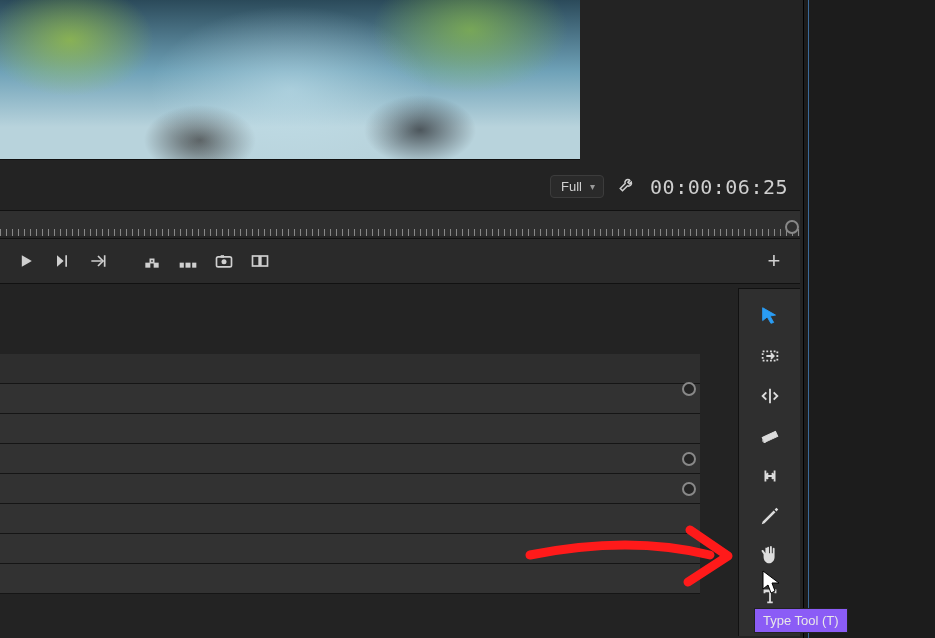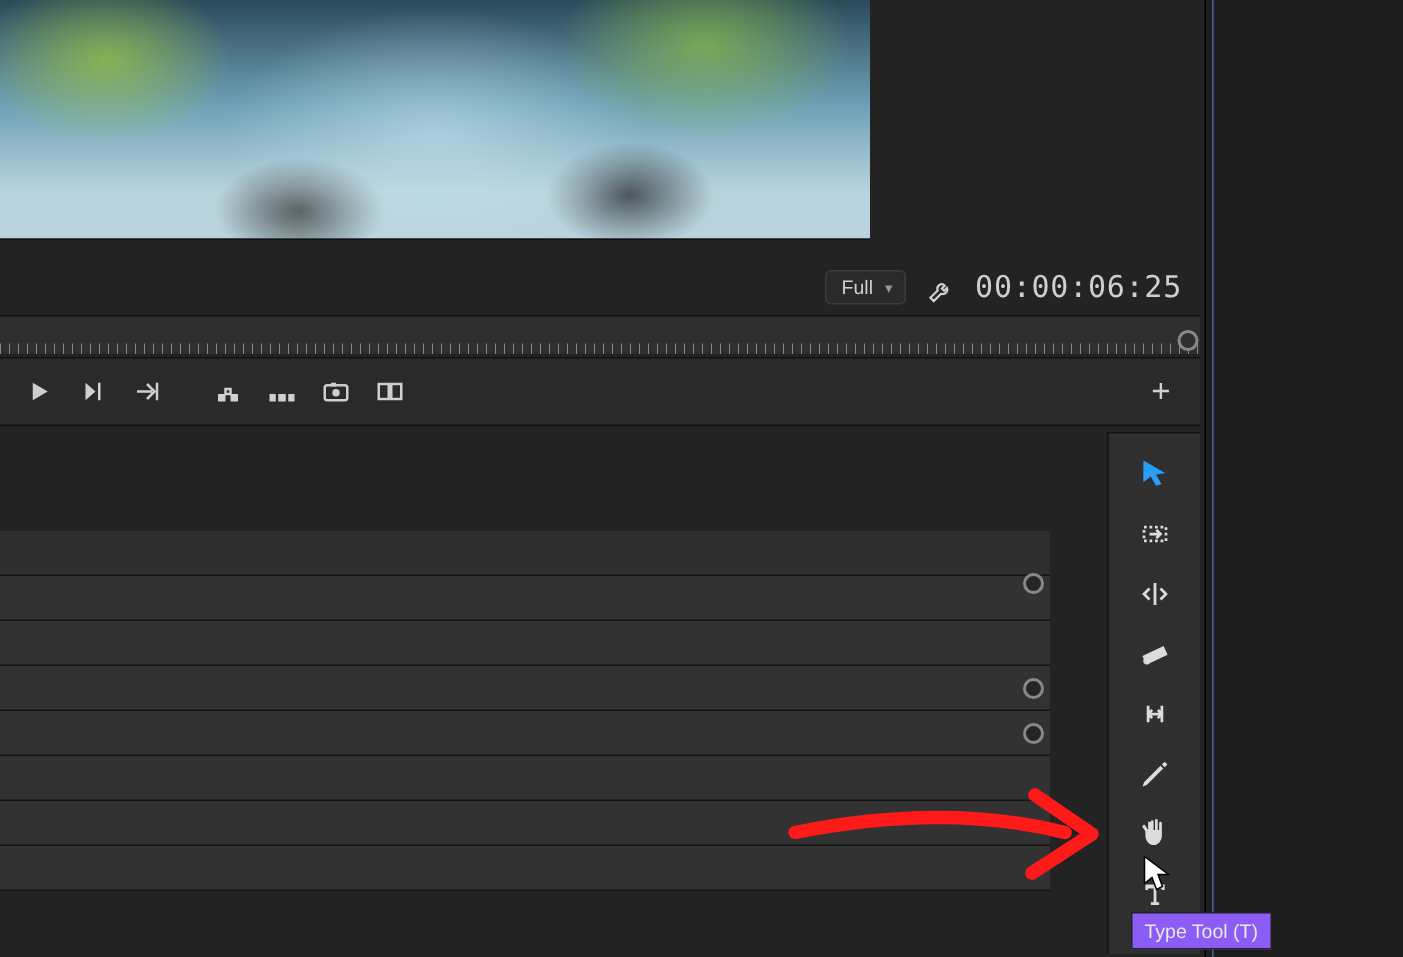--- a/index.html
+++ b/index.html
@@ -16,21 +16,21 @@
       radial-gradient(ellipse 80px 50px at 200px 140px, rgba(60,60,60,0.8), transparent 70%),
       radial-gradient(ellipse 80px 50px at 420px 130px, rgba(50,55,60,0.8), transparent 70%),
       linear-gradient(180deg, #2b4a5a 0%, #6fa2b8 45%, #b8d3dc 80%);
     border-bottom: 1px solid #111;
     overflow: hidden;
   }
 
   
   .infobar {
     position: absolute; left: 0; top: 175px; width: 800px; height: 28px;
-    display: flex; align-items: flex-end; justify-content: flex-end; gap: 14px;
+    display: flex; align-items: flex-start; justify-content: flex-end; gap: 14px;
     padding-right: 12px;
   }
   .dropdown {
     display: flex; align-items: center; gap: 8px;
     border: 1px solid #3c3c3c; border-radius: 4px;
     padding: 3px 8px 3px 10px; background: #2a2a2a; color: #cfcfcf;
     font-size: 13px;
   }
   .dropdown .chev { font-size: 10px; color: #999; }
   .wrench { width: 18px; height: 18px; color: #cfcfcf; }

